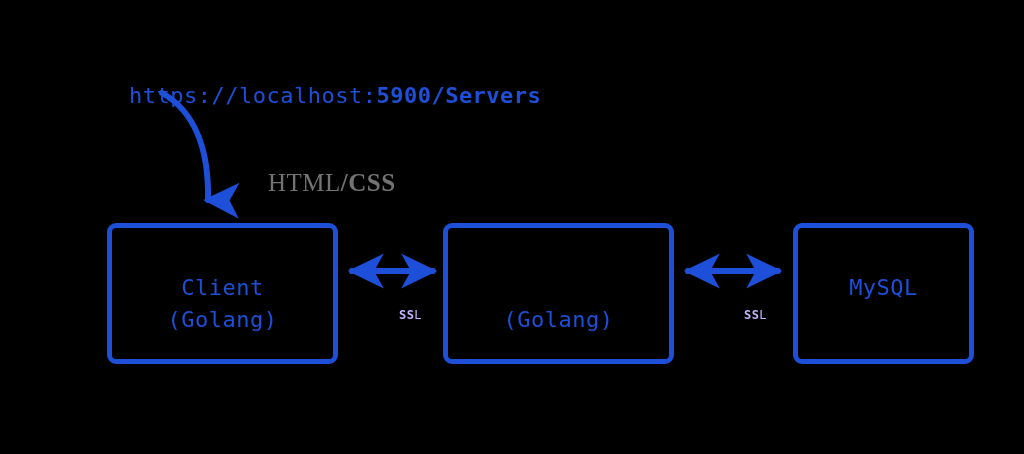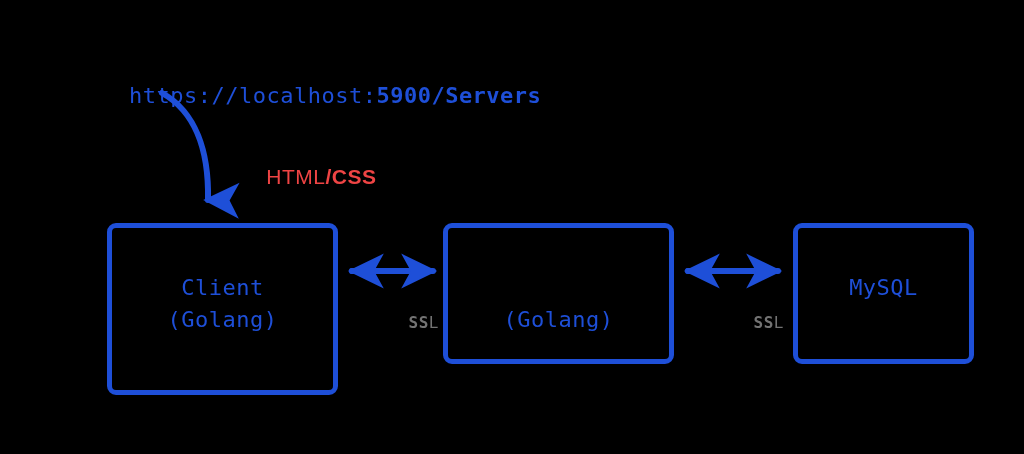--- a/index.html
+++ b/index.html
@@ -38,32 +38,32 @@
     position: absolute;
     color: #1e4fd8;
     font-family: "DejaVu Sans Mono", "Liberation Mono", monospace;
     font-size: 22px;
     letter-spacing: 0.5px;
     white-space: pre;
   }
   .url-text .strong { font-weight: 700; }
   .proto-text {
     position: absolute;
-    color: #ef4444;
-    font-family: Liberation Sans, sans-serif;
-    font-size: 21px;
+    color: #737373;
+    font-family: Liberation Serif, serif;
+    font-size: 25px;
     letter-spacing: 0.5px;
     white-space: pre;
   }
   .proto-text .strong { font-weight: 700; }
   .ssl-text {
     position: absolute;
-    color: #737373;
+    color: #c4b5fd;
     font-family: "DejaVu Sans Mono", "Liberation Mono", monospace;
-    font-size: 16px;
+    font-size: 12px;
     letter-spacing: 0.5px;
     white-space: pre;
     font-weight: 700;
   }
   .ssl-text .light { font-weight: 400; }
   svg.overlay {
     position: absolute;
     left: 0;
     top: 0;
     width: 1024px;
@@ -109,21 +109,21 @@
   </svg>
 
   <div class="ssl-text" style="left:368px; top:294px;">
     <span>SS</span><span class="light">L</span>
   </div>
 
   <div class="ssl-text" style="left:713px; top:294px;">
     <span>SS</span><span class="light">L</span>
   </div>
 
-  <div class="node-box" style="left:107px; top:223px; width:231px; height:172px;">
+  <div class="node-box" style="left:107px; top:223px; width:231px; height:141px;">
     <div class="node-label" style="top:45px;">Client</div>
     <div class="node-label" style="top:77px;">(Golang)</div>
   </div>
 
   <div class="node-box" style="left:443px; top:223px; width:231px; height:141px;">
     <div class="node-label" style="top:77px;">(Golang)</div>
   </div>
 
   <div class="node-box" style="left:793px; top:223px; width:181px; height:141px;">
     <div class="node-label" style="top:45px;">MySQL</div>

